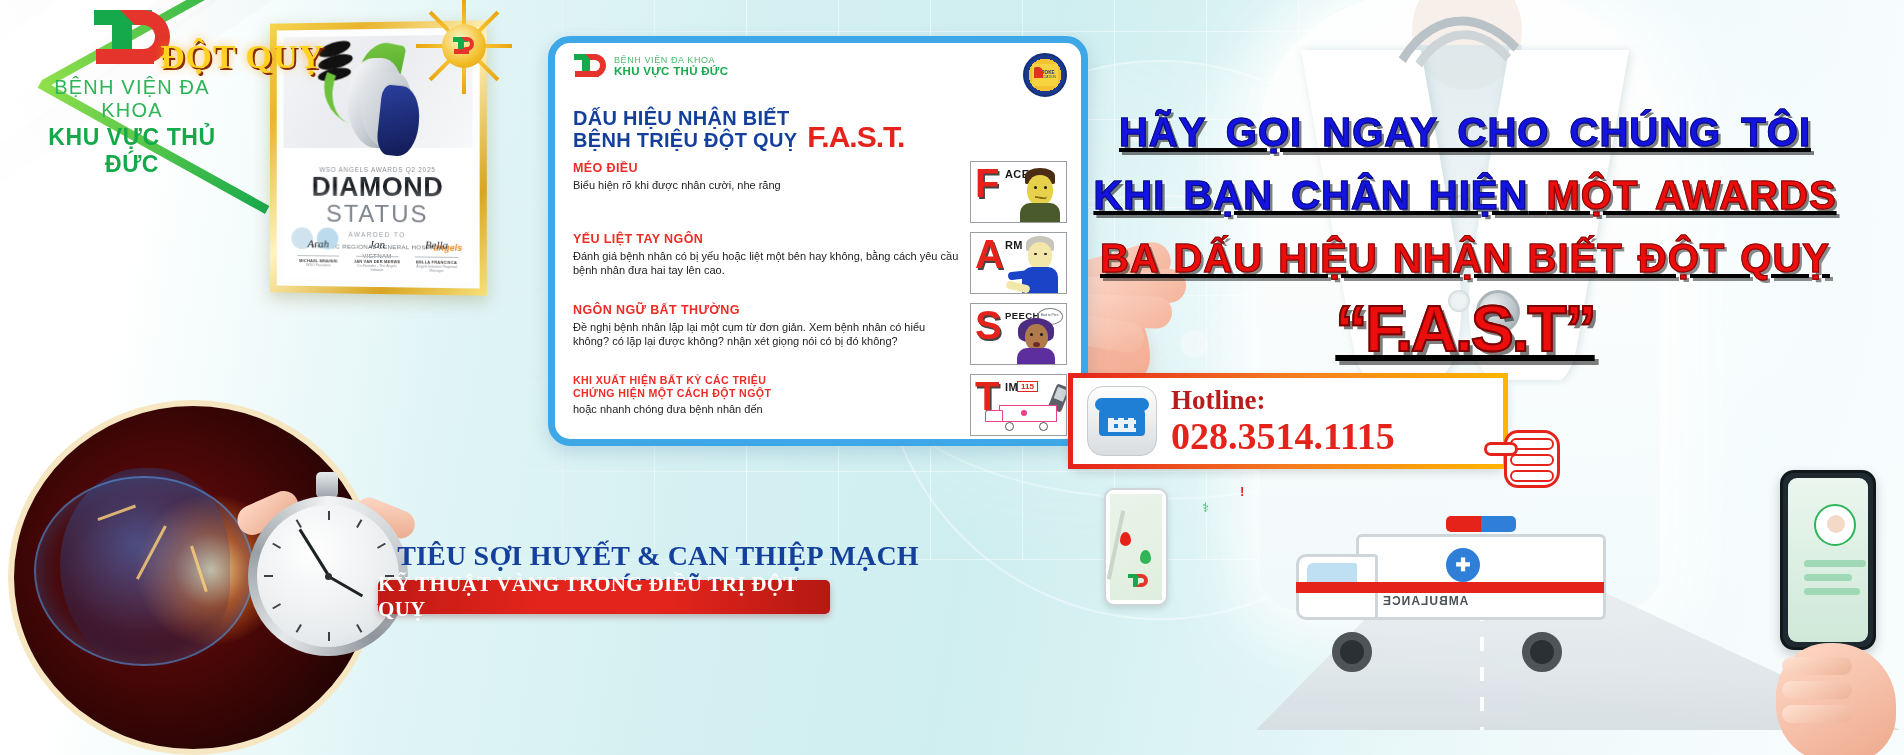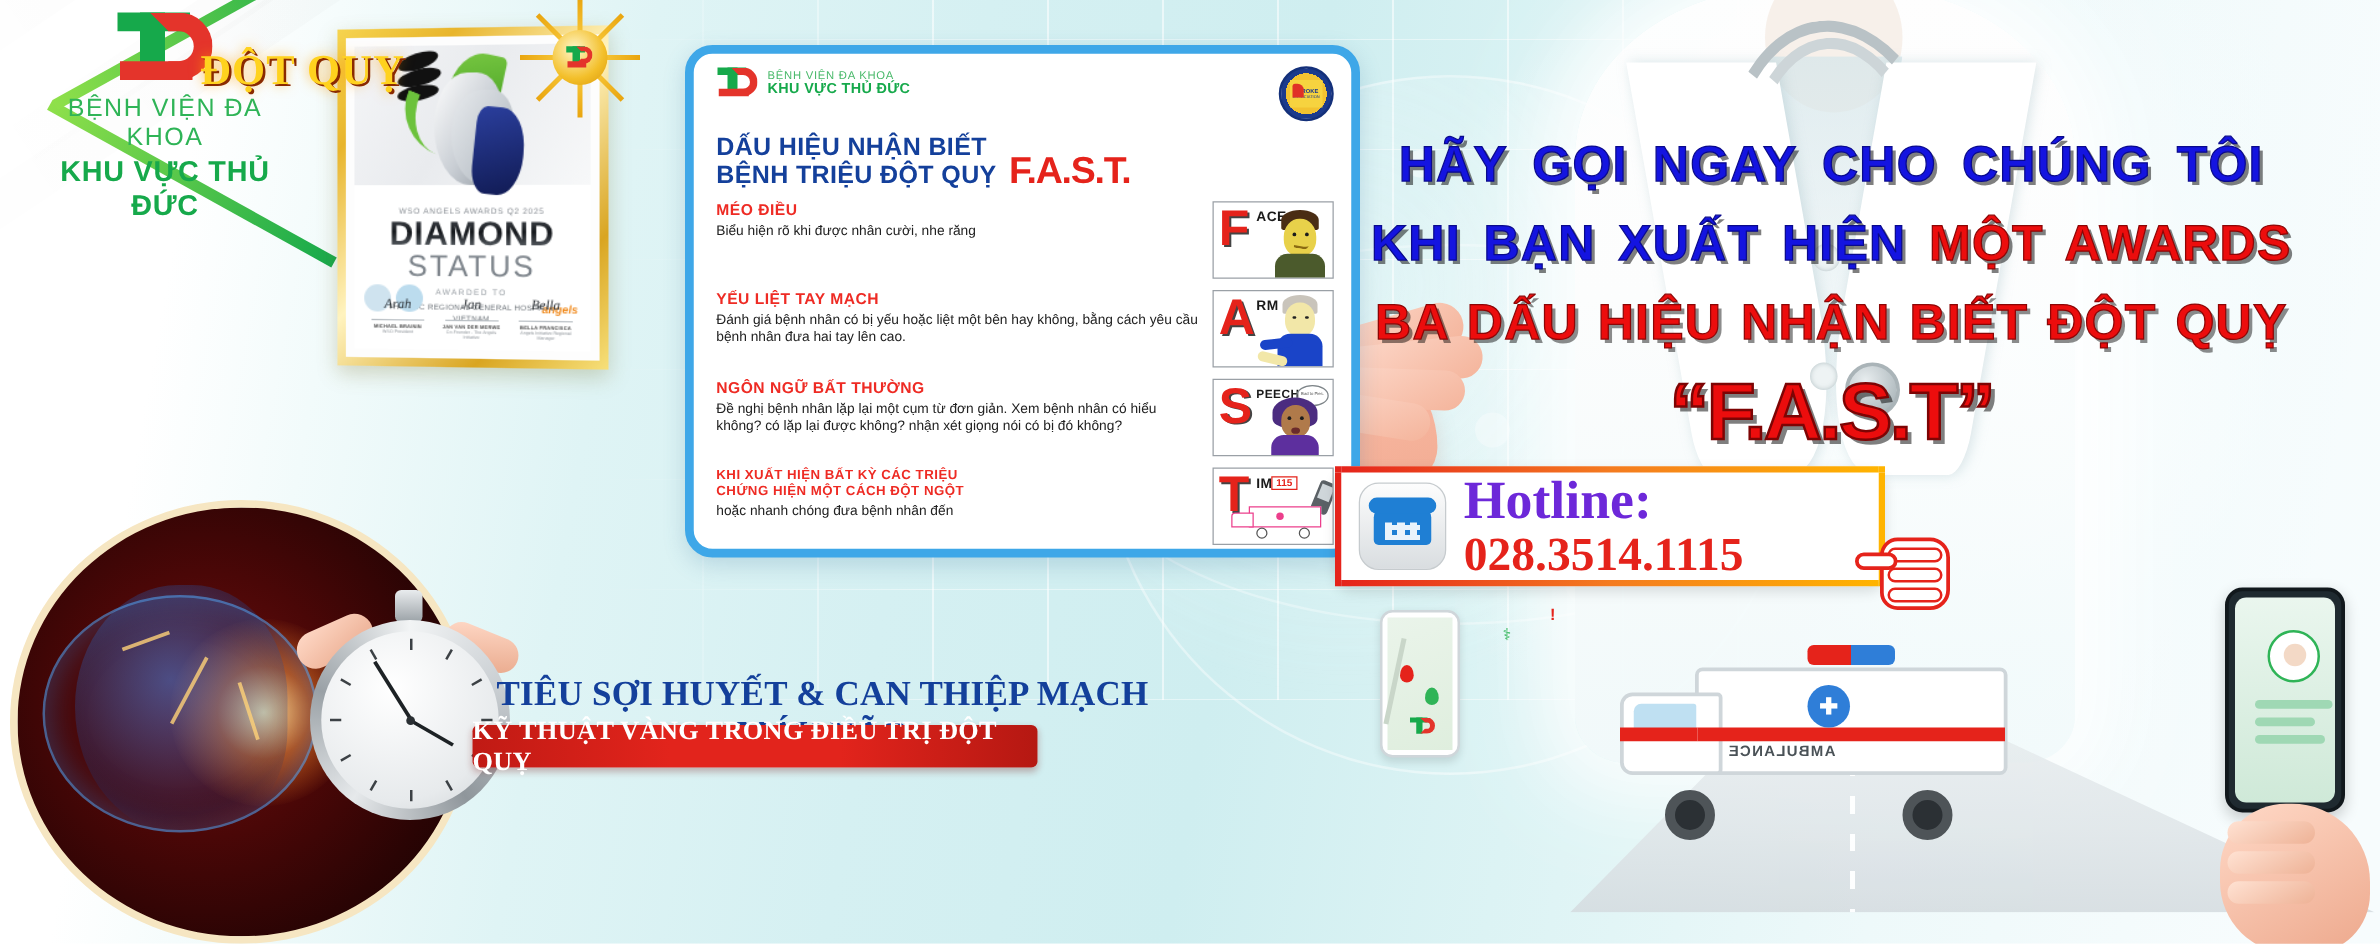--- a/index.html
+++ b/index.html
@@ -253,21 +253,21 @@
   }
   .amb { position:absolute; left:14px; bottom:4px; width:72px; height:26px; }
   .amb .box { position:absolute; left:14px; top:0; width:58px; height:17px; border:1.2px solid #ec3f8c; background:#fff; }
   .amb .cab { position:absolute; left:0; top:5px; width:18px; height:12px; border:1.2px solid #ec3f8c; background:#fff; border-radius:3px 0 0 0; }
   .amb .w { position:absolute; bottom:0; width:9px; height:9px; border-radius:50%; background:#fff; border:1.6px solid #555; }
   .amb .dot { position:absolute; left:36px; top:5px; width:6px; height:6px; border-radius:50%; background:#ec3f8c; }
   .phone-icn { position:absolute; right:0; top:10px; width:14px; height:26px; background:#5b6166; border-radius:3px; transform:rotate(22deg); }
   .phone-icn:after { content:""; position:absolute; left:2px; top:3px; right:2px; height:12px; background:#cfd6da; }
 
   
-  #headline { position:absolute; left:1035px; top:112px; width:860px; text-align:center; }
+  #headline { position:absolute; left:1035px; top:112px; width:860px; text-align:center;text-decoration:underline; }
   .hl-line { font-weight:bold; letter-spacing:1px; line-height:1.02; }
   .hl-1 { font-size:40px; color:#1414e0; -webkit-text-stroke:1px #0a0a8c; text-shadow:3px 3px 0 rgba(0,0,0,.5); word-spacing:8px; }
   .hl-2 { font-size:40px; margin-top:22px; text-shadow:3px 3px 0 rgba(0,0,0,.5); word-spacing:6px; }
   .hl-2 .b { color:#1414e0; -webkit-text-stroke:1px #0a0a8c; }
   .hl-2 .r { color:#ec0d0d; -webkit-text-stroke:1px #8c0606; }
   .hl-3 { font-size:40px; margin-top:22px; color:#ec0d0d; -webkit-text-stroke:1px #8c0606; text-shadow:3px 3px 0 rgba(0,0,0,.45); word-spacing:3px; }
   #hl-fast {
     margin-top:14px; font-size:64px; font-weight:bold; color:#ec0d0d;
     -webkit-text-stroke:2px #7d0404; text-shadow:4px 4px 0 rgba(0,0,0,.5);
     letter-spacing:-2px;
@@ -288,21 +288,21 @@
     position:relative;
   }
   #hot-icn .hbody { width:46px; height:30px; background:#1f7fd4; border-radius:8px 8px 4px 4px; position:relative; }
   #hot-icn .hbar { position:absolute; left:-4px; top:-8px; width:54px; height:13px; background:#1f7fd4; border-radius:7px; }
   #hot-icn .hkeys { position:absolute; left:9px; top:12px; width:28px; height:14px;
     background:
       repeating-linear-gradient(90deg,#eaf3fb 0 6px, transparent 6px 10px),
       repeating-linear-gradient(0deg,#eaf3fb 0 4px, transparent 4px 8px);
   }
   #hot-txt { line-height:1.0; }
-  #hot-label { font-family:"Liberation Serif", serif; font-size:43px; font-weight:bold; color:#6d28d9; }
+  #hot-label { font-family:"Liberation Serif", serif; font-size:27px; font-weight:bold; color:#b91c1c; }
   #hot-number { font-family:"Liberation Serif", serif; font-size:38px; font-weight:bold; color:#e5231b; margin-top:3px; }
 
   
   #point-hand { position:absolute; left:1488px; top:414px; width:82px; height:88px; }
   #point-hand .ph-fist { position:absolute; left:16px; top:16px; width:56px; height:58px; background:#ffffff; border:3px solid #e5231b; border-radius:14px 16px 16px 14px; }
   #point-hand .ph-f { position:absolute; left:22px; width:44px; height:12px; border:2.5px solid #e5231b; border-radius:7px; background:#fff; }
   #point-hand .ph-idx { position:absolute; left:-4px; top:28px; width:34px; height:14px; background:#fff; border:3px solid #e5231b; border-radius:8px; }
 
   
   #brain {
@@ -595,21 +595,21 @@
         <div class="body" style="left:2px; top:41px; width:40px; height:20px; background:#4b5a2c;"></div>
         <div style="position:absolute; left:16px; top:24px; width:3px; height:3px; background:#1c1c1c; border-radius:50%;"></div>
         <div style="position:absolute; left:26px; top:24px; width:3px; height:3px; background:#1c1c1c; border-radius:50%;"></div>
         <div style="position:absolute; left:17px; top:33px; width:12px; height:4px; border-bottom:2px solid #8a6a12; border-radius:0 0 8px 2px; transform:rotate(9deg);"></div>
       </div>
     </div>
   </div>
 
   <div class="fc-row">
     <div class="fc-text">
-      <div class="fc-h">YẾU LIỆT TAY MẠCH</div>
+      <div class="fc-h">YẾU LIỆT TAY NGÔN</div>
       <div class="fc-p">Đánh giá bệnh nhân có bị yếu hoặc liệt một bên hay không, bằng cách yêu cầu bệnh nhân đưa hai tay lên cao.</div>
     </div>
     <div class="fc-pic">
       <div class="fc-let">A</div>
       <div class="fc-word">RM</div>
       <div class="ptn">
         <div class="hair" style="left:8px; top:3px; width:28px; height:15px; background:#c9c4bb;"></div>
         <div class="head" style="left:10px; top:9px; width:24px; height:27px; background:#f2e7a8;"></div>
         <div class="body" style="left:4px; top:34px; width:36px; height:26px; background:#1a44c8;"></div>
         <div class="arm" style="left:-10px; top:38px; width:26px; height:8px; background:#1a44c8; transform:rotate(-6deg);"></div>
@@ -658,21 +658,21 @@
         <div class="w" style="left:20px;"></div>
           <div class="w" style="left:54px;"></div>
       </div>
     </div>
   </div>
 </div>
 
 <div id="headline">
   <div class="hl-line hl-1">HÃY GỌI NGAY CHO CHÚNG TÔI</div>
   <div class="hl-line hl-2">
-    <span class="b">KHI BẠN XUẤT HIỆN</span>
+    <span class="b">KHI BẠN CHÂN HIỆN</span>
     <span class="r">MỘT AWARDS</span>
   </div>
   <div class="hl-line hl-3">BA DẤU HIỆU NHẬN BIẾT ĐỘT QUỴ</div>
   <div id="hl-fast">“F.A.S.T”</div>
 </div>
 
 <div id="hotline">
   <div id="hot-icn">
     <div class="hbody">
         <div class="hbar"></div>

